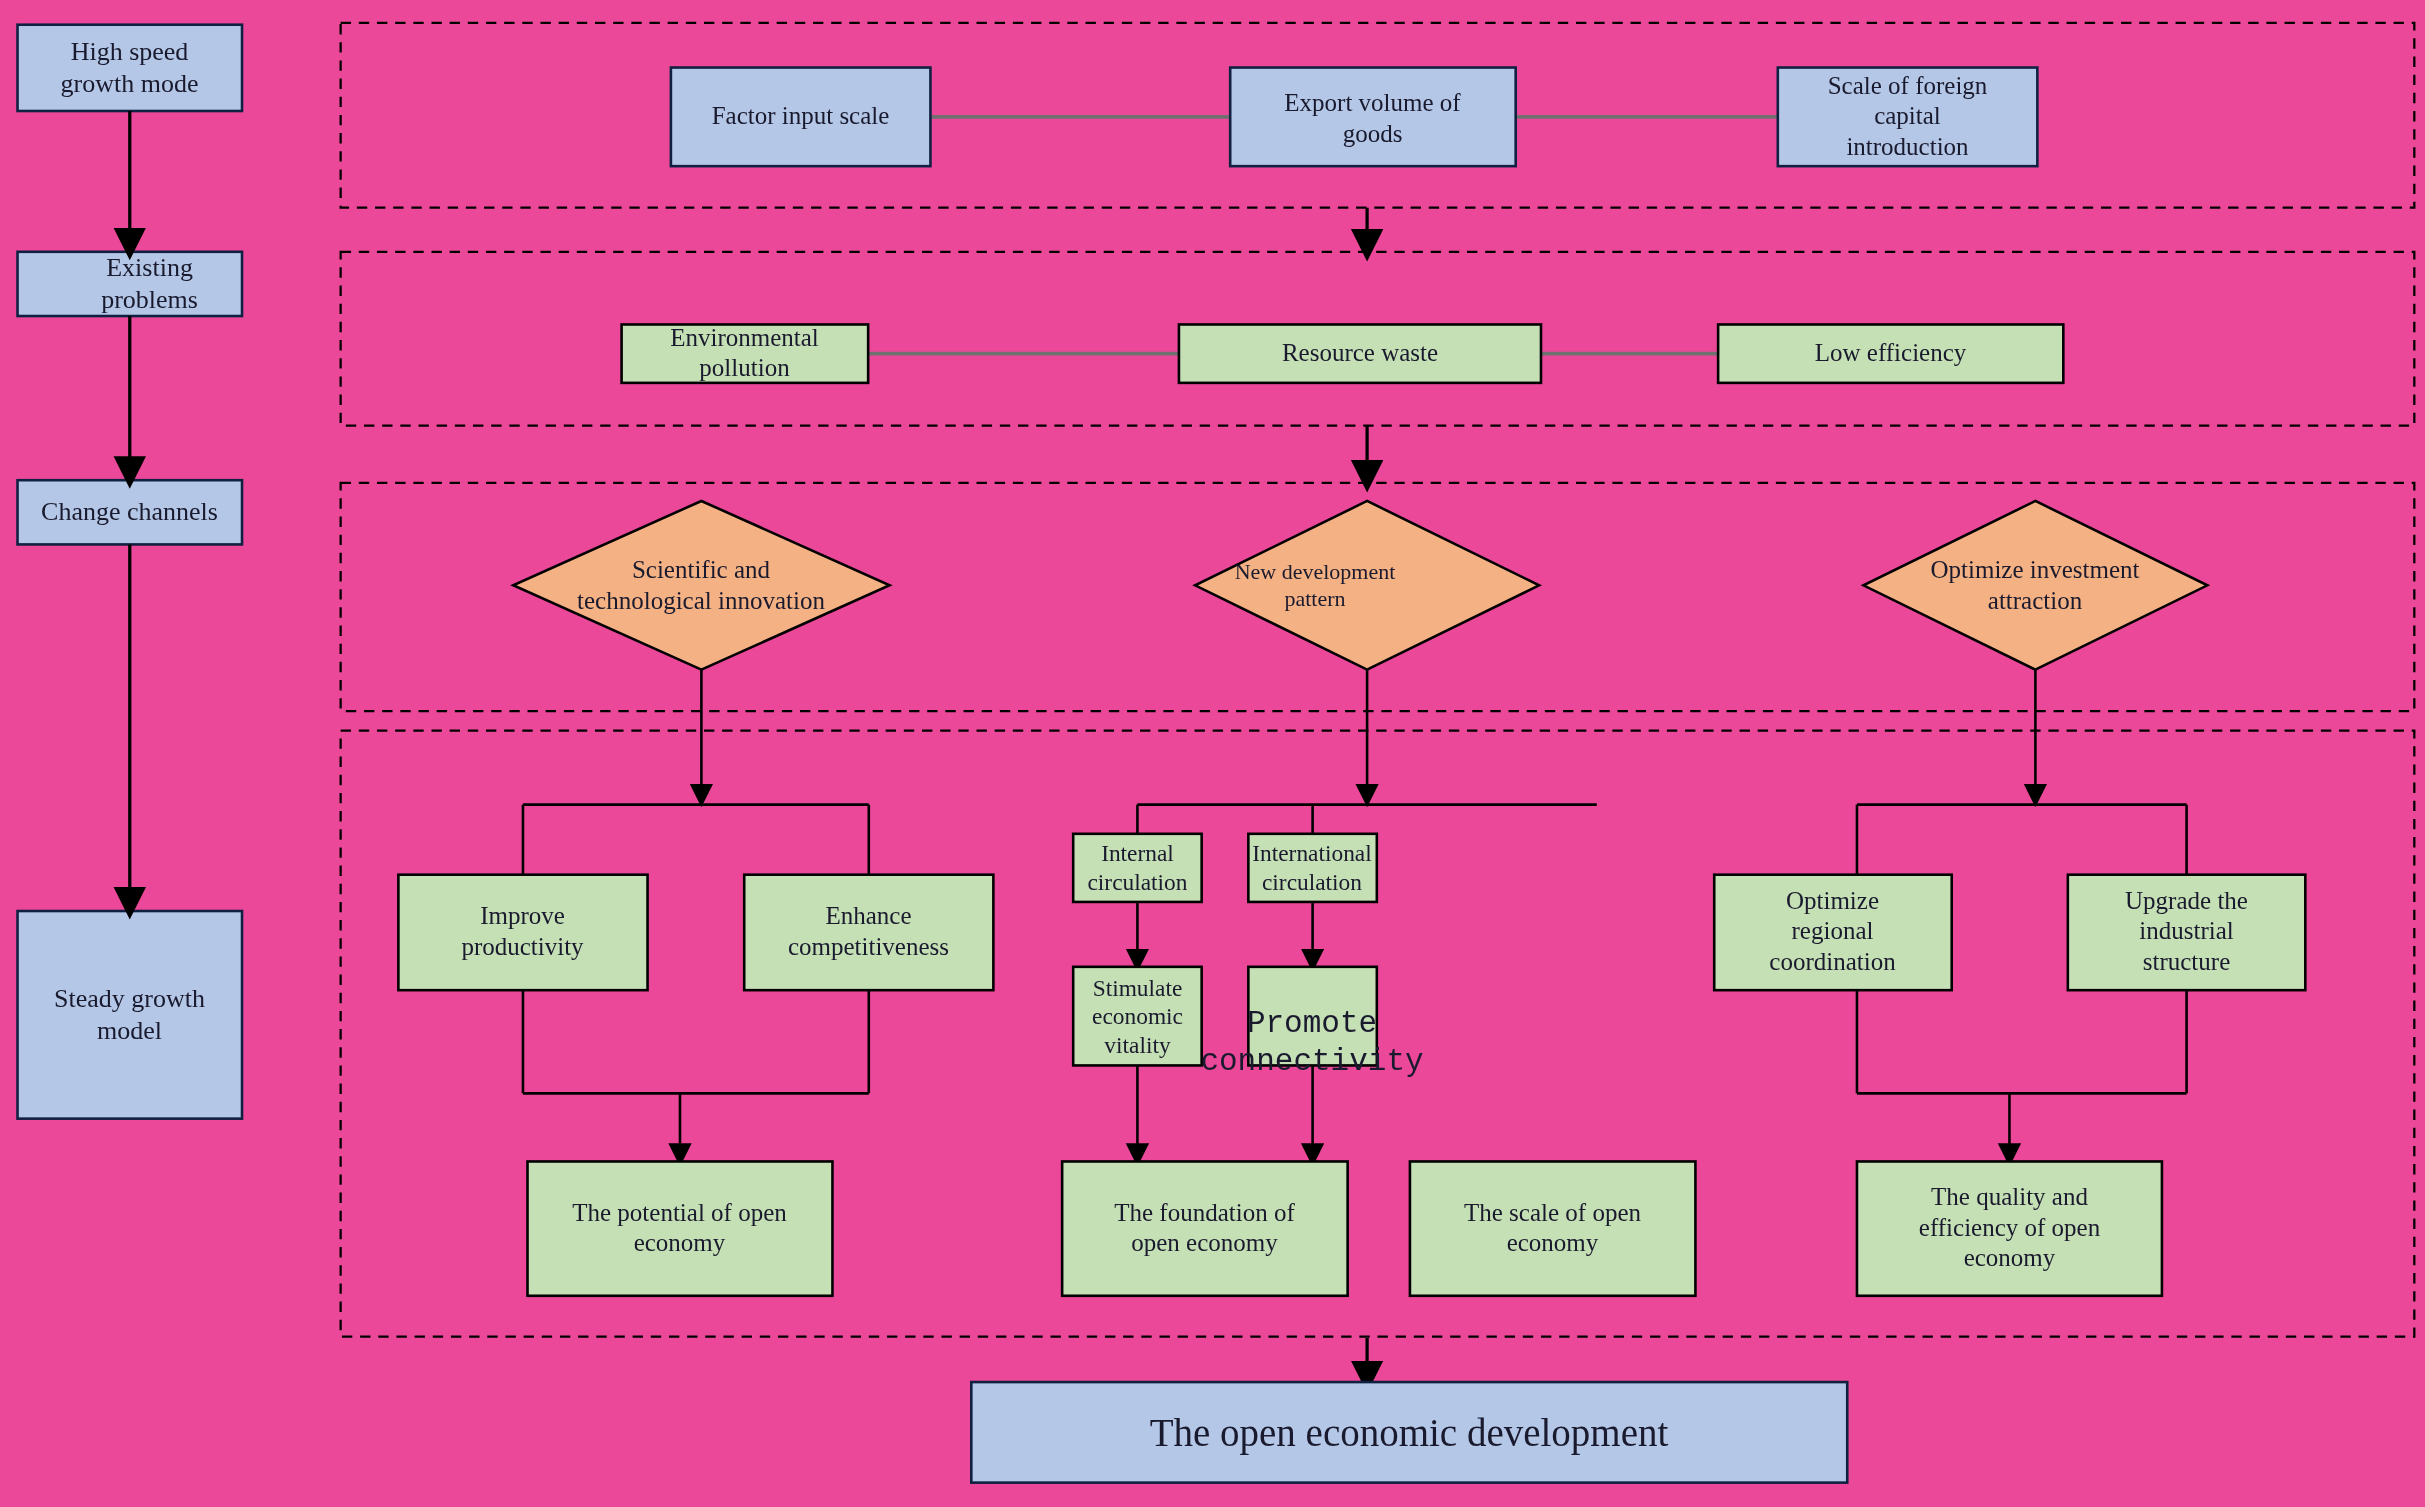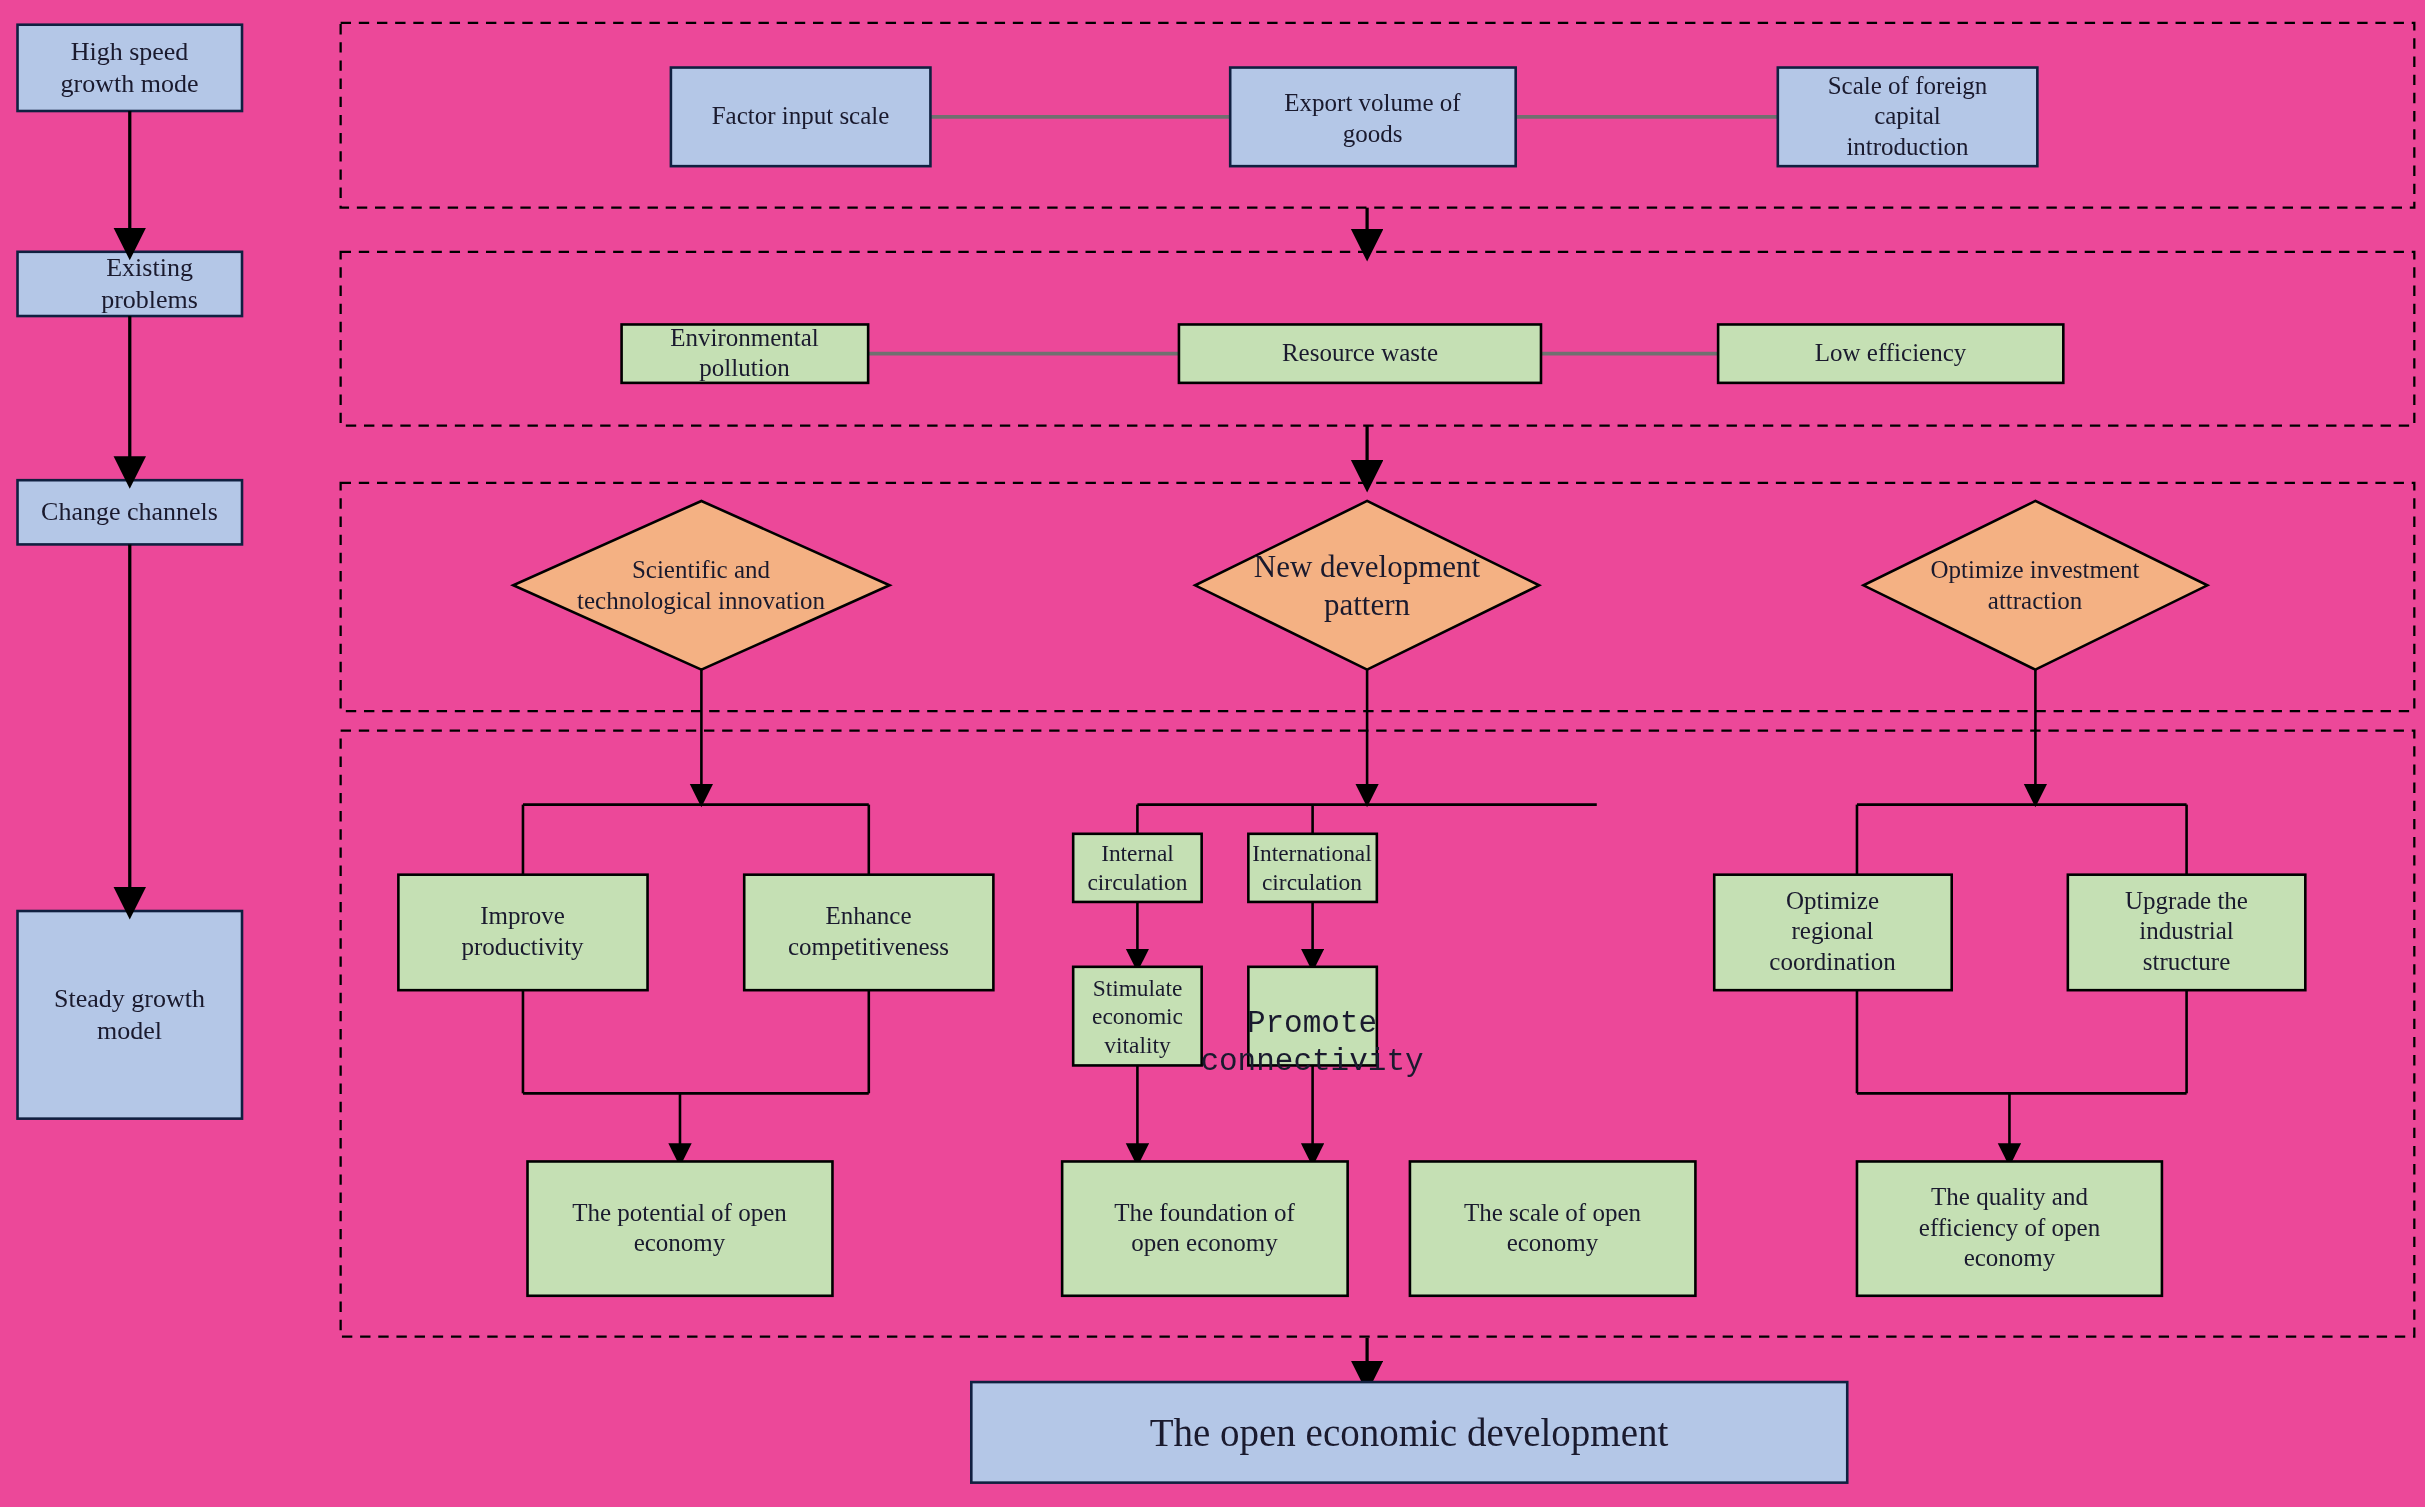--- a/index.html
+++ b/index.html
@@ -125,21 +125,21 @@
   <div class="node-label" style="left:1778px;top:67px;width:259px;height:99px;font-size:25px;">Scale of foreign
 capital
 introduction</div>
 
   <div class="node-label" style="left:621px;top:324px;width:247px;height:58px;font-size:25px;">Environmental pollution</div>
   <div class="node-label" style="left:1179px;top:324px;width:362px;height:58px;font-size:25px;">Resource waste</div>
   <div class="node-label" style="left:1718px;top:324px;width:345px;height:58px;font-size:25px;">Low efficiency</div>
 
   <div class="node-label" style="left:526px;top:540px;width:350px;height:91px;font-size:25px;">Scientific and
 technological innovation</div>
-  <div class="node-label" style="left:1208px;top:540px;width:318px;height:91px;font-size:31px;">New development
+  <div class="node-label" style="left:1156px;top:540px;width:318px;height:91px;font-size:22px;">New development
 pattern</div>
   <div class="node-label" style="left:1876px;top:540px;width:318px;height:91px;font-size:25px;">Optimize  investment
 attraction</div>
 
   <div class="node-label" style="left:398px;top:874px;width:249px;height:115px;font-size:25px;">Improve
 productivity</div>
   <div class="node-label" style="left:744px;top:874px;width:249px;height:115px;font-size:25px;">Enhance
 competitiveness</div>
   <div class="node-label" style="left:527px;top:1161px;width:305px;height:134px;font-size:25px;">The potential of open
 economy</div>

